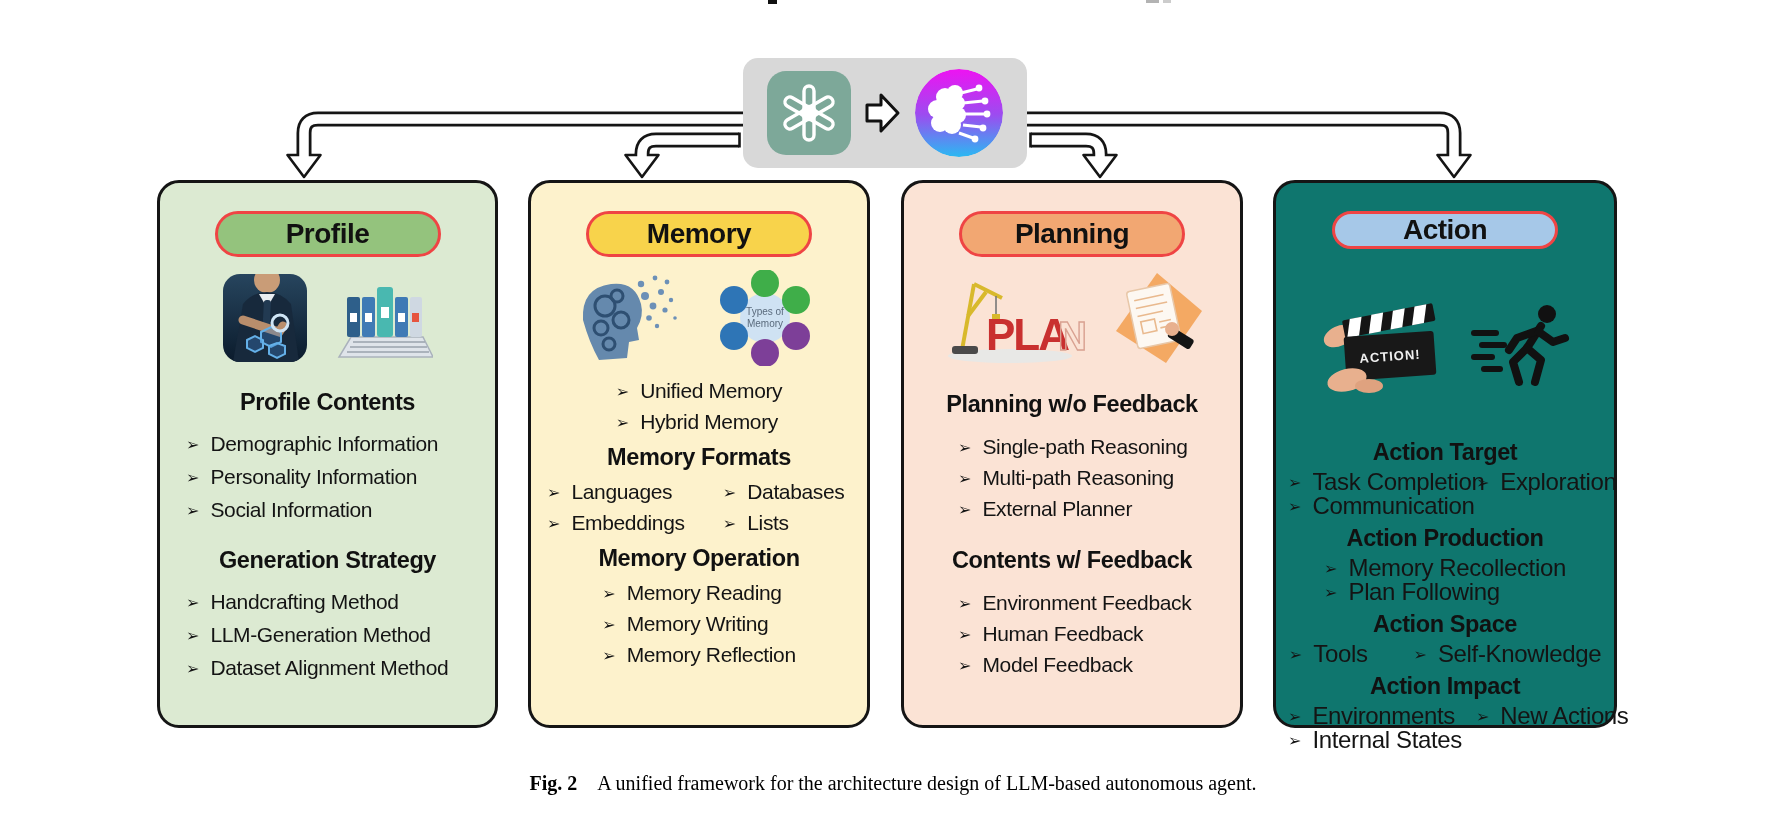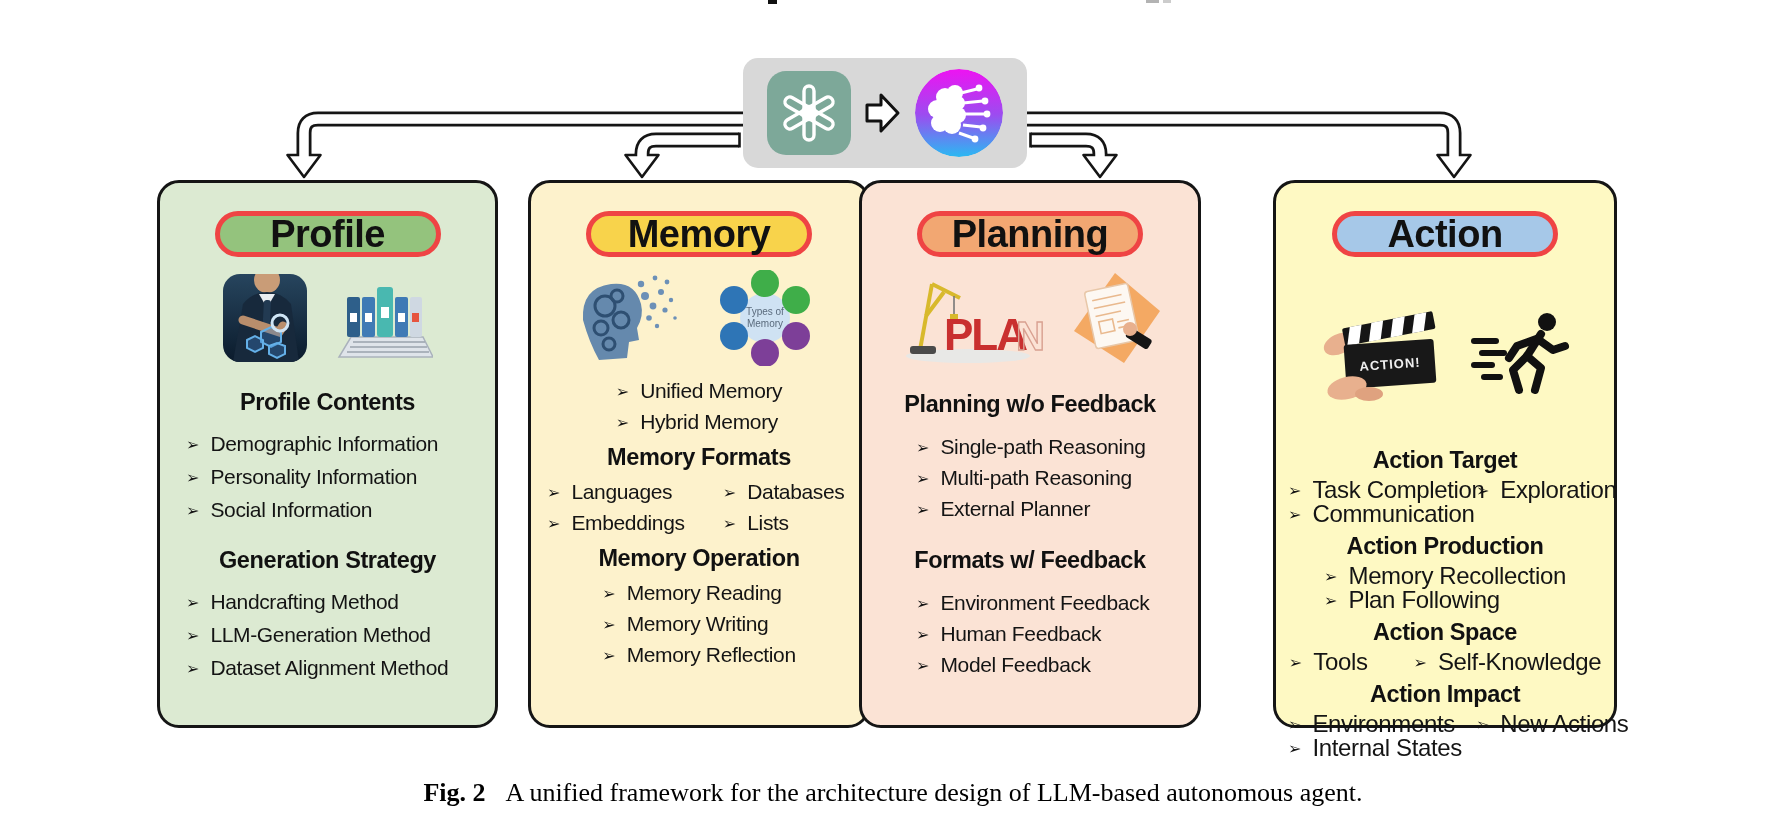--- a/index.html
+++ b/index.html
@@ -16,25 +16,25 @@
   .hub{position:absolute;left:743px;top:58px;width:284px;height:110px;background:#d8d8d8;
        border-radius:15px;z-index:2;display:flex;align-items:center;justify-content:center;gap:14px;}
   .gpt-tile{width:84px;height:84px;border-radius:19px;background:#7da899;display:flex;align-items:center;justify-content:center;}
   .brain-circ{width:88px;height:88px;border-radius:50%;}
 
   
   .panel{position:absolute;top:180px;height:548px;border:3px solid #151515;border-radius:22px;
          box-sizing:border-box;display:flex;flex-direction:column;align-items:center;z-index:2;}
   .panel-profile {left:157px;width:341px;background:#dcead2;}
   .panel-memory  {left:528px;width:342px;background:#fdf2cc;}
-  .panel-planning{left:859px;width:342px;background:#fbe3d5;}
-  .panel-action  {left:1273px;width:344px;background:#fef9c3;gap:36px;}
-
-  .pill{margin-top:28px;height:46px;width:226px;border:5px solid #ef4444;border-radius:23px;
-        display:flex;align-items:center;justify-content:center;font-size:38px;font-weight:700;
+  .panel-planning{left:901px;width:342px;background:#fbe3d5;}
+  .panel-action  {left:1273px;width:344px;background:#0f766e;gap:36px;}
+
+  .pill{margin-top:28px;height:46px;width:226px;border:3px solid #ef4444;border-radius:23px;
+        display:flex;align-items:center;justify-content:center;font-size:28px;font-weight:700;
         color:#111;box-sizing:border-box;letter-spacing:-0.5px;}
   .panel-profile  .pill{background:#94c37d;}
   .panel-memory   .pill{background:#f8d34b;}
   .panel-planning .pill{background:#f2a772;}
   .panel-action   .pill{background:#a6c8e8;}
 
   .icon-row{margin-top:11px;height:100px;display:flex;align-items:center;justify-content:space-between;gap:20px;}
 
   .sections{width:100%;display:flex;flex-direction:column;}
   .sec-heading{font-size:23.5px;font-weight:700;color:#111;text-align:center;letter-spacing:-0.4px;}
@@ -55,21 +55,21 @@
   .panel-planning .item{height:31px;}
   .panel-planning .sec-list.left{padding-left:54px;}
   .panel-action   .sec{margin-top:7px;}  .panel-action   .sec-heading{margin-bottom:4px;}
   .panel-action   .item{height:24px;}
   .panel-action   .item-text{font-size:24px;}
   .panel-action   .sec-list.two-col{grid-template-columns:58% 42%;padding:0 2px 0 12px;}
   .panel-action   .sec-list.center{align-items:flex-start;}
 
   
   .caption{position:absolute;left:0;top:752px;width:100%;text-align:center;
-           font-family:"Liberation Serif", serif;font-size:26px;color:#000;}
+           font-family:"Liberation Serif", serif;font-size:20px;color:#000;}
   .caption b{margin-right:20px;}
 </style>
 </head>
 <body>
 
 <div class="canvas">
 
   <div class="artifact" style="left:768px;width:9px;height:4px;background:#111;"></div>
   <div class="artifact" style="left:1146px;width:13px;height:3px;background:#b3b3b3;"></div>
   <div class="artifact" style="left:1163px;width:8px;height:3px;background:#cccccc;"></div>
@@ -374,21 +374,21 @@
               <span class="bullet">➢</span>
               <span class="item-text">Multi-path Reasoning</span>
             </div>
             <div class="item">
               <span class="bullet">➢</span>
               <span class="item-text">External Planner</span>
             </div>
           </div>
         </div>
         <div class="sec">
-          <div class="sec-heading">Formats w/ Feedback</div>
+          <div class="sec-heading">Contents w/ Feedback</div>
           <div class="sec-list left">
             <div class="item">
               <span class="bullet">➢</span>
               <span class="item-text">Environment Feedback</span>
             </div>
             <div class="item">
               <span class="bullet">➢</span>
               <span class="item-text">Human Feedback</span>
             </div>
             <div class="item">

